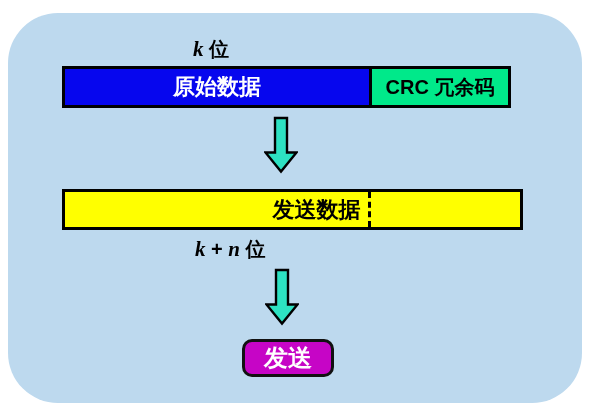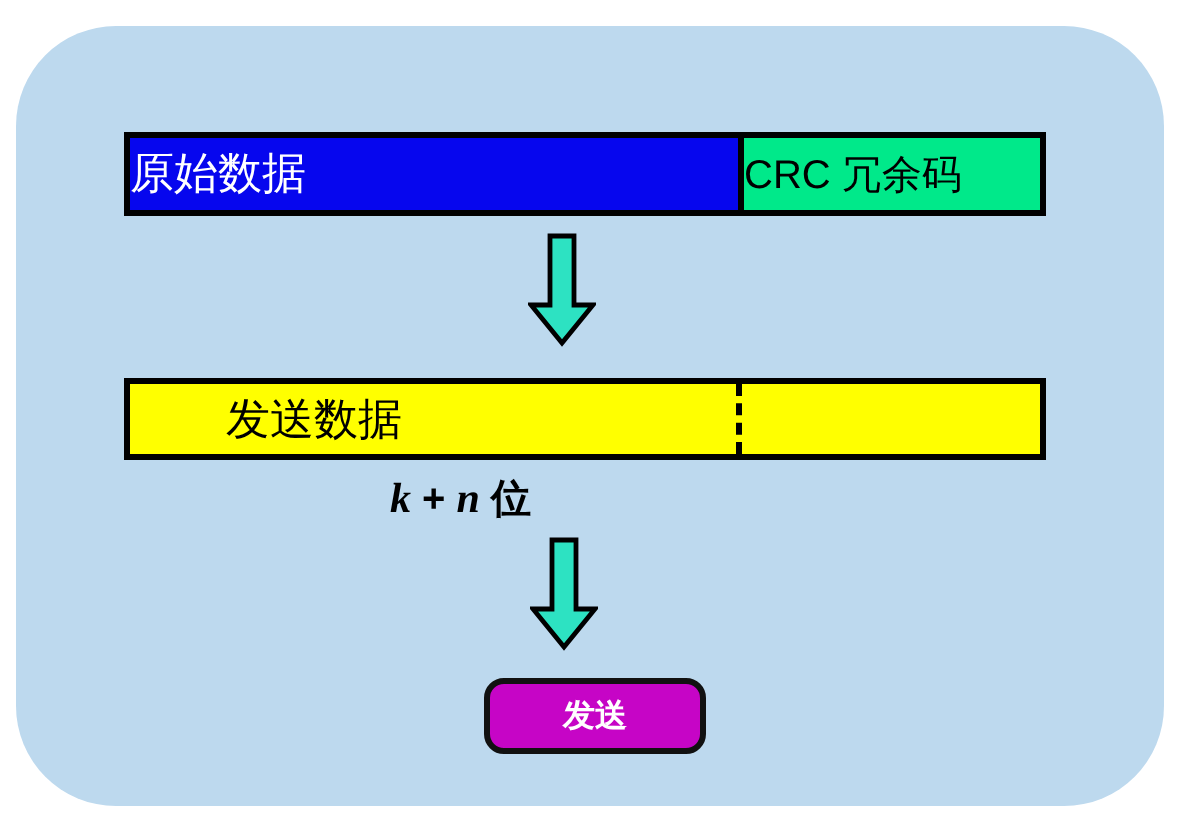--- a/index.html
+++ b/index.html
@@ -38,30 +38,30 @@
     font-style: italic;
     font-weight: bold;
     font-size: 21px;
   }
   .bar {
     position: absolute;
     box-sizing: border-box;
     border: 3px solid #000000;
     display: flex;
     align-items: center;
-    justify-content: flex-start;
-    font-weight: normal;
+    justify-content: center;
+    font-weight: bold;
     white-space: nowrap;
   }
   .bar-original {
     left: 62px; top: 66px; width: 310px; height: 42px;
     font-size: 22px;
   }
   .bar-crc {
-    left: 369px; top: 66px; width: 154px; height: 42px;
+    left: 369px; top: 66px; width: 142px; height: 42px;
     font-size: 20px;
   }
   .bar-send {
     left: 62px; top: 189px; width: 461px; height: 41px;
     font-size: 22px;
     padding-left: 48px;
   }
   .dashed-divider {
     position: absolute;
     left: 303px;
@@ -85,40 +85,43 @@
     text-align: left;
     font-size: 20px;
     font-weight: bold;
     color: #000000;
     white-space: nowrap;
   }
   .send-button {
     position: absolute;
     left: 242px;
     top: 339px;
-    width: 111px;
+    width: 92px;
     height: 38px;
     box-sizing: border-box;
     border: 3px solid #111111;
     border-radius: 10px;
     display: flex;
     align-items: center;
     justify-content: center;
-    font-size: 16px;
+    font-size: 24px;
     font-weight: bold;
     white-space: nowrap;
   }
 </style>
 </head>
 <body>
 
 <div class="stage">
 
   <div class="panel" style="background-color: rgb(189, 217, 238);"></div>
 
+  <div class="bit-label" style="left:146px;">
+    <span class="var">k</span><span> 位</span>
+  </div>
 
   <div class="bar bar-original" style="background-color: rgb(6, 6, 238);">
     <span style="color: rgb(255, 255, 255);">原始数据</span>
   </div>
   <div class="bar bar-crc" style="background-color: rgb(0, 233, 138);">
     <span style="color: rgb(0, 0, 0);">CRC 冗余码</span>
   </div>
 
   <svg class="arrow arrow-1" viewBox="0 0 34 57">
     <path d="M11 1.5 L23 1.5 L23 36 L32.5 36 L17 55 L1.5 36 L11 36 Z" stroke="#000000" stroke-width="2.4" stroke-linejoin="miter" fill="#2DE2C2"></path>

